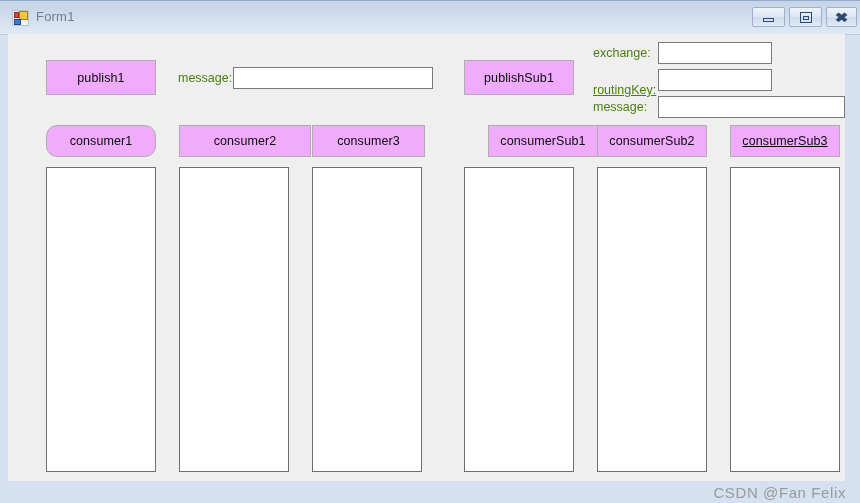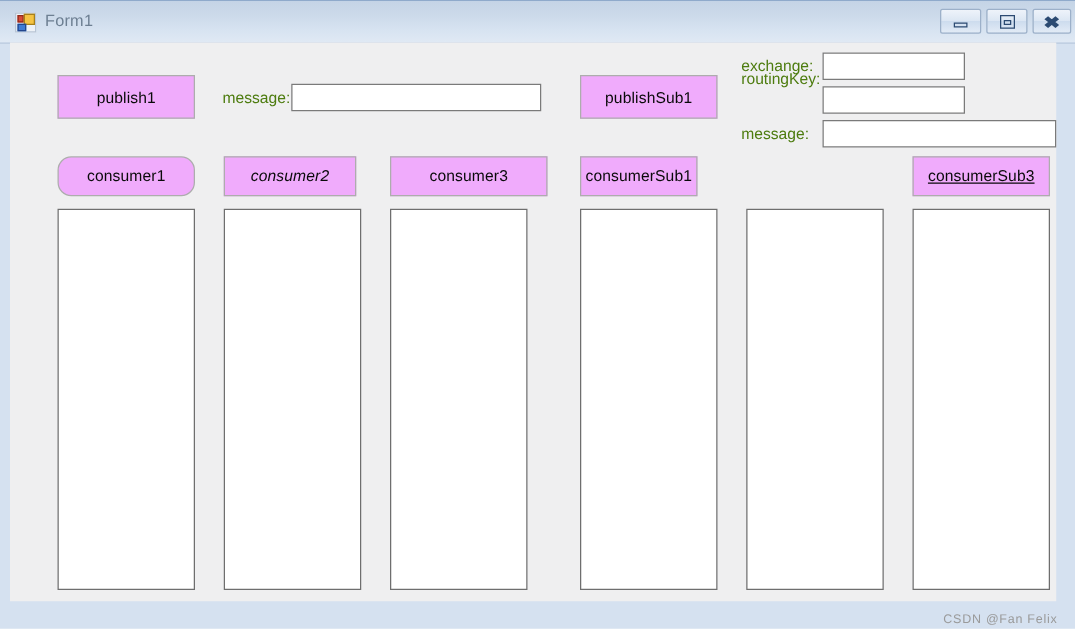--- a/index.html
+++ b/index.html
@@ -182,21 +182,21 @@
     background: #ffffff;
     border: 1px solid #6e6e6e;
     overflow: hidden;
   }
 
   
   #watermark {
     position: absolute;
     right: 14px;
     bottom: 2px;
-    font-size: 10px;
+    font-size: 15px;
     color: #9a9a9a;
     letter-spacing: 0.6px;
     white-space: nowrap;
     user-select: none;
   }
 </style>
 </head>
 <body>
 
 <div id="window">
@@ -234,39 +234,40 @@
 
   <div id="client">
 
     <div class="wf-button" style="left:38px; top:26px; width:110px; height:35px;">publish1</div>
 
     <div class="wf-label" style="left:170px; top:37px;">message:</div>
 
     <input class="wf-textbox" style="left: 225px; top: 33px; width: 200px; height: 22px;" type="text" value="">
 
     <div class="wf-button" style="left:38px; top:91px; width:110px; height:32px;border-radius:11px;">consumer1</div>
-    <div class="wf-button" style="left:171px; top:91px; width:106px; height:32px;font-style:italic;">consumer2</div>
-    <div class="wf-button" style="left:304px; top:91px; width:126px; height:32px;">consumer3</div>
+    <div class="wf-button" style="left:171px; top:91px; width:132px; height:32px;">consumer2</div>
+    <div class="wf-button" style="left:304px; top:91px; width:113px; height:32px;">consumer3</div>
 
     <div class="wf-listbox" style="left:38px; top:133px; width:110px; height:305px;"></div>
     <div class="wf-listbox" style="left:171px; top:133px; width:110px; height:305px;"></div>
     <div class="wf-listbox" style="left:304px; top:133px; width:110px; height:305px;"></div>
 
     <div class="wf-button" style="left:456px; top:26px; width:110px; height:35px;">publishSub1</div>
 
     <div class="wf-label" style="left:585px; top:12px;">exchange:</div>
     <input class="wf-textbox" style="left: 650px; top: 8px; width: 114px; height: 22px;" type="text" value="">
 
-    <div class="wf-label" style="left:585px; top:22px;">routingKey:</div>
+    <div class="wf-label" style="left:585px; top:49px;text-decoration:underline;">routingKey:</div>
     <input class="wf-textbox" style="left: 650px; top: 35px; width: 114px; height: 22px;" type="text" value="">
 
     <div class="wf-label" style="left:585px; top:66px;">message:</div>
     <input class="wf-textbox" style="left: 650px; top: 62px; width: 187px; height: 22px;" type="text" value="">
 
-    <div class="wf-button" style="left:456px; top:91px; width:94px; height:32px;">consumerSub1</div>
+    <div class="wf-button" style="left:480px; top:91px; width:110px; height:32px;">consumerSub1</div>
+    <div class="wf-button" style="left:589px; top:91px; width:110px; height:32px;">consumerSub2</div>
     <div class="wf-button" style="left:722px; top:91px; width:110px; height:32px;text-decoration:underline;">consumerSub3</div>
 
     <div class="wf-listbox" style="left:456px; top:133px; width:110px; height:305px;"></div>
     <div class="wf-listbox" style="left:589px; top:133px; width:110px; height:305px;"></div>
     <div class="wf-listbox" style="left:722px; top:133px; width:110px; height:305px;"></div>
 
   </div>
 
   <div id="watermark">CSDN @Fan Felix</div>
 

